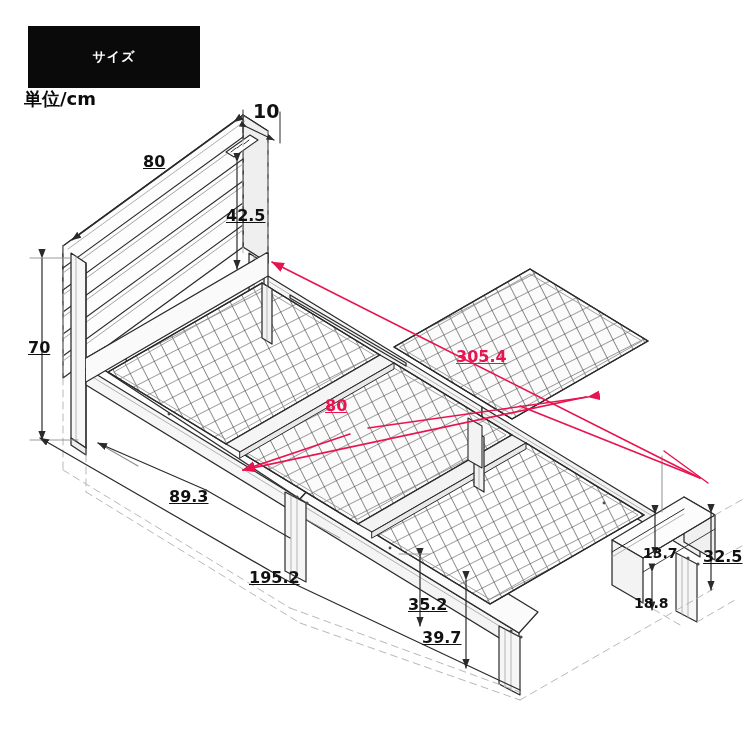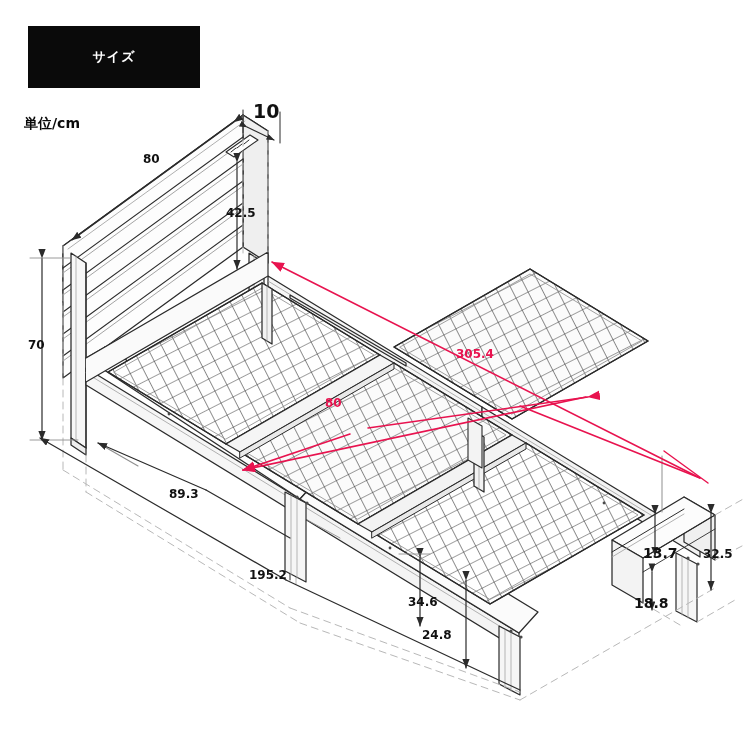--- a/index.html
+++ b/index.html
@@ -7,27 +7,27 @@
        font-family:"DejaVu Sans","Liberation Sans",sans-serif;}
   #stage{position:absolute;left:0;top:0;width:750px;height:750px;background:#fff;}
 
   
   .badge{position:absolute;left:28px;top:26px;width:172px;height:62px;
          background:#0a0a0a;display:flex;flex-direction:column;
          align-items:center;justify-content:center;box-sizing:border-box;gap:8px;}
   .badge .l1{color:#fff;font-size:13px;font-weight:700;letter-spacing:1px;line-height:1.25;}
   .badge .l2{color:#fff;font-size:15px;font-weight:700;letter-spacing:0.5px;line-height:1.3;}
 
-  .unit{position:absolute;left:24px;top:115px;font-size:14px;font-weight:700;color:#0a0a0a;}
+  .unit{position:absolute;left:24px;top:87px;font-size:18px;font-weight:700;color:#0a0a0a;}
 
   
   .dim{position:absolute;font-size:19px;font-weight:700;color:#111;white-space:nowrap;}
   .dim.sm{font-size:14px;margin-top:12px;}
   .dim.pink{color:#e8134f;}
-  .dim.big{font-size:12px;}
+  .dim.big{font-size:16px;text-decoration:underline;}
 
   svg{position:absolute;left:0;top:0;width:750px;height:750px;overflow:visible;}
 </style>
 </head>
 <body>
 
 <div id="stage">
 
   <div class="badge">
     <div class="l1">サイズ</div>
@@ -276,19 +276,19 @@
   </svg>
 
   <div class="dim" style="left:253px;top:100px;">10</div>
   <div class="dim big" style="left:143px;top:152px;">80</div>
   <div class="dim big" style="left:226px;top:206px;">42.5</div>
   <div class="dim big" style="left:28px;top:338px;">70</div>
   <div class="dim big pink" style="left:456px;top:347px;">305.4</div>
   <div class="dim big pink" style="left:325px;top:396px;">80</div>
   <div class="dim big" style="left:169px;top:474px;margin-top:13px;">89.3</div>
   <div class="dim big" style="left:249px;top:568px;">195.2</div>
-  <div class="dim big" style="left:408px;top:595px;">34.6</div>
-  <div class="dim big" style="left:422px;top:628px;">24.8</div>
+  <div class="dim big" style="left:408px;top:595px;">35.2</div>
+  <div class="dim big" style="left:422px;top:628px;">39.7</div>
   <div class="dim sm" style="left:643px;top:533px;">13.7</div>
   <div class="dim big" style="left:703px;top:547px;">32.5</div>
   <div class="dim sm" style="left:634px;top:583px;">18.8</div>
 
 </div>
 
 </body></html>

